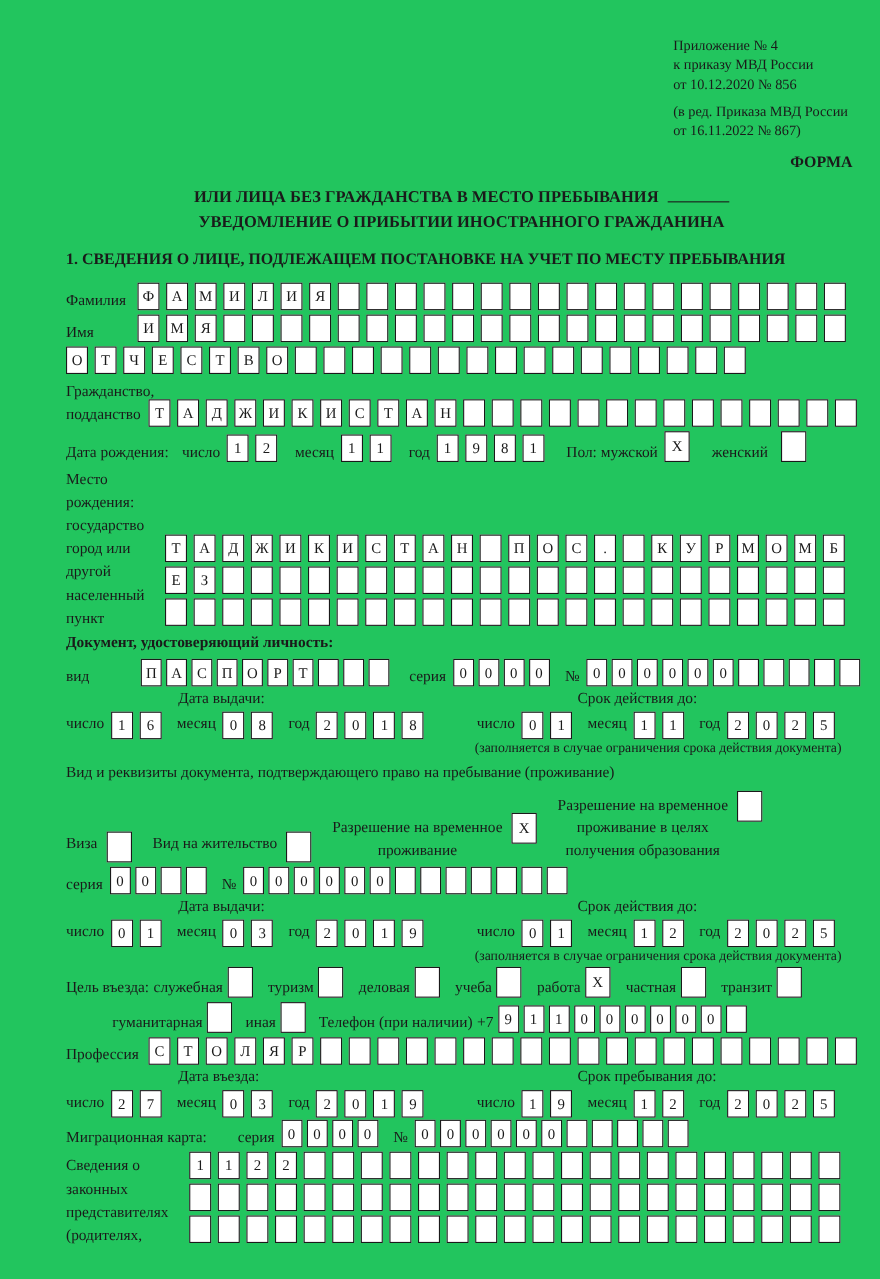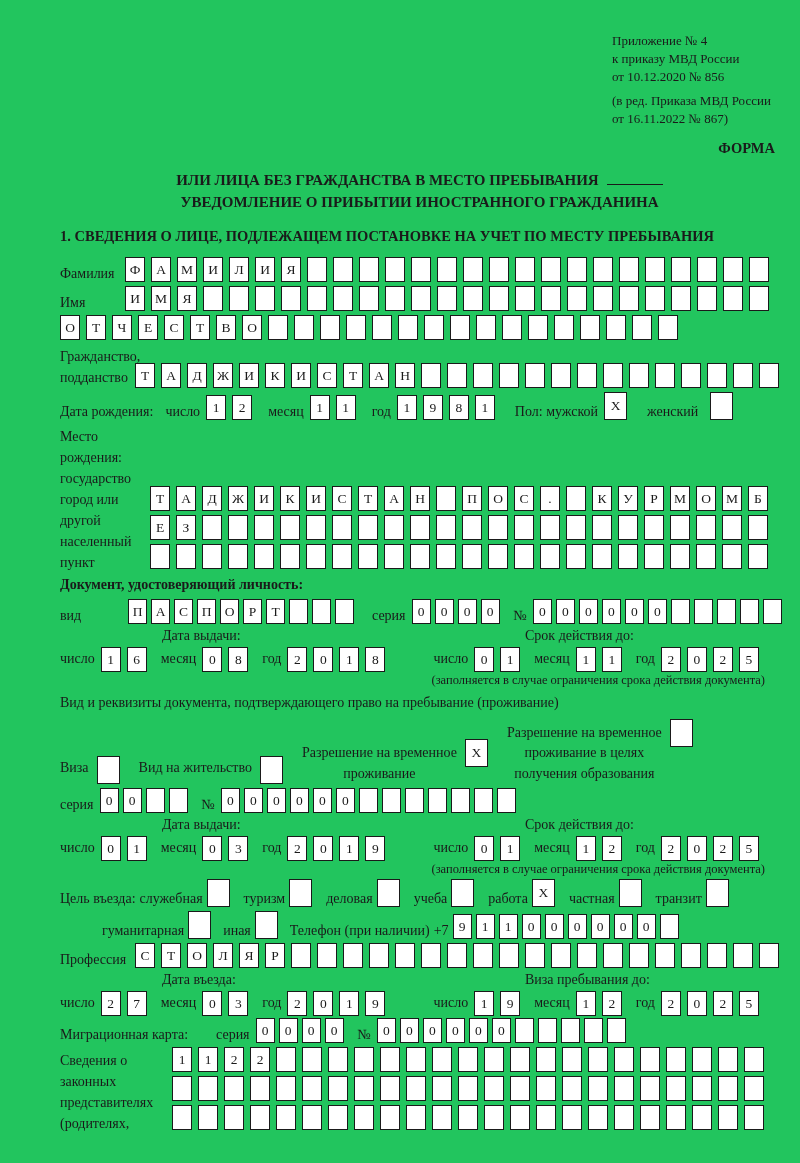--- a/index.html
+++ b/index.html
@@ -607,21 +607,21 @@
         <span class="cell"></span>
         <span class="cell"></span>
         <span class="cell"></span>
         <span class="cell"></span>
       </span>
   </div>
 
   <div class="dateblk">
     <div class="dtitles">
       <span class="dt1">Дата въезда:</span>
-      <span class="dt2">Виза пребывания до:</span>
+      <span class="dt2">Срок пребывания до:</span>
     </div>
     <div class="dline">
       <span class="dlab">число</span>
       <span class="cells">
           <span class="cell">2</span>
           <span class="cell">7</span>
         </span>
       <span class="dlab">месяц</span>
       <span class="cells">
           <span class="cell">0</span>

